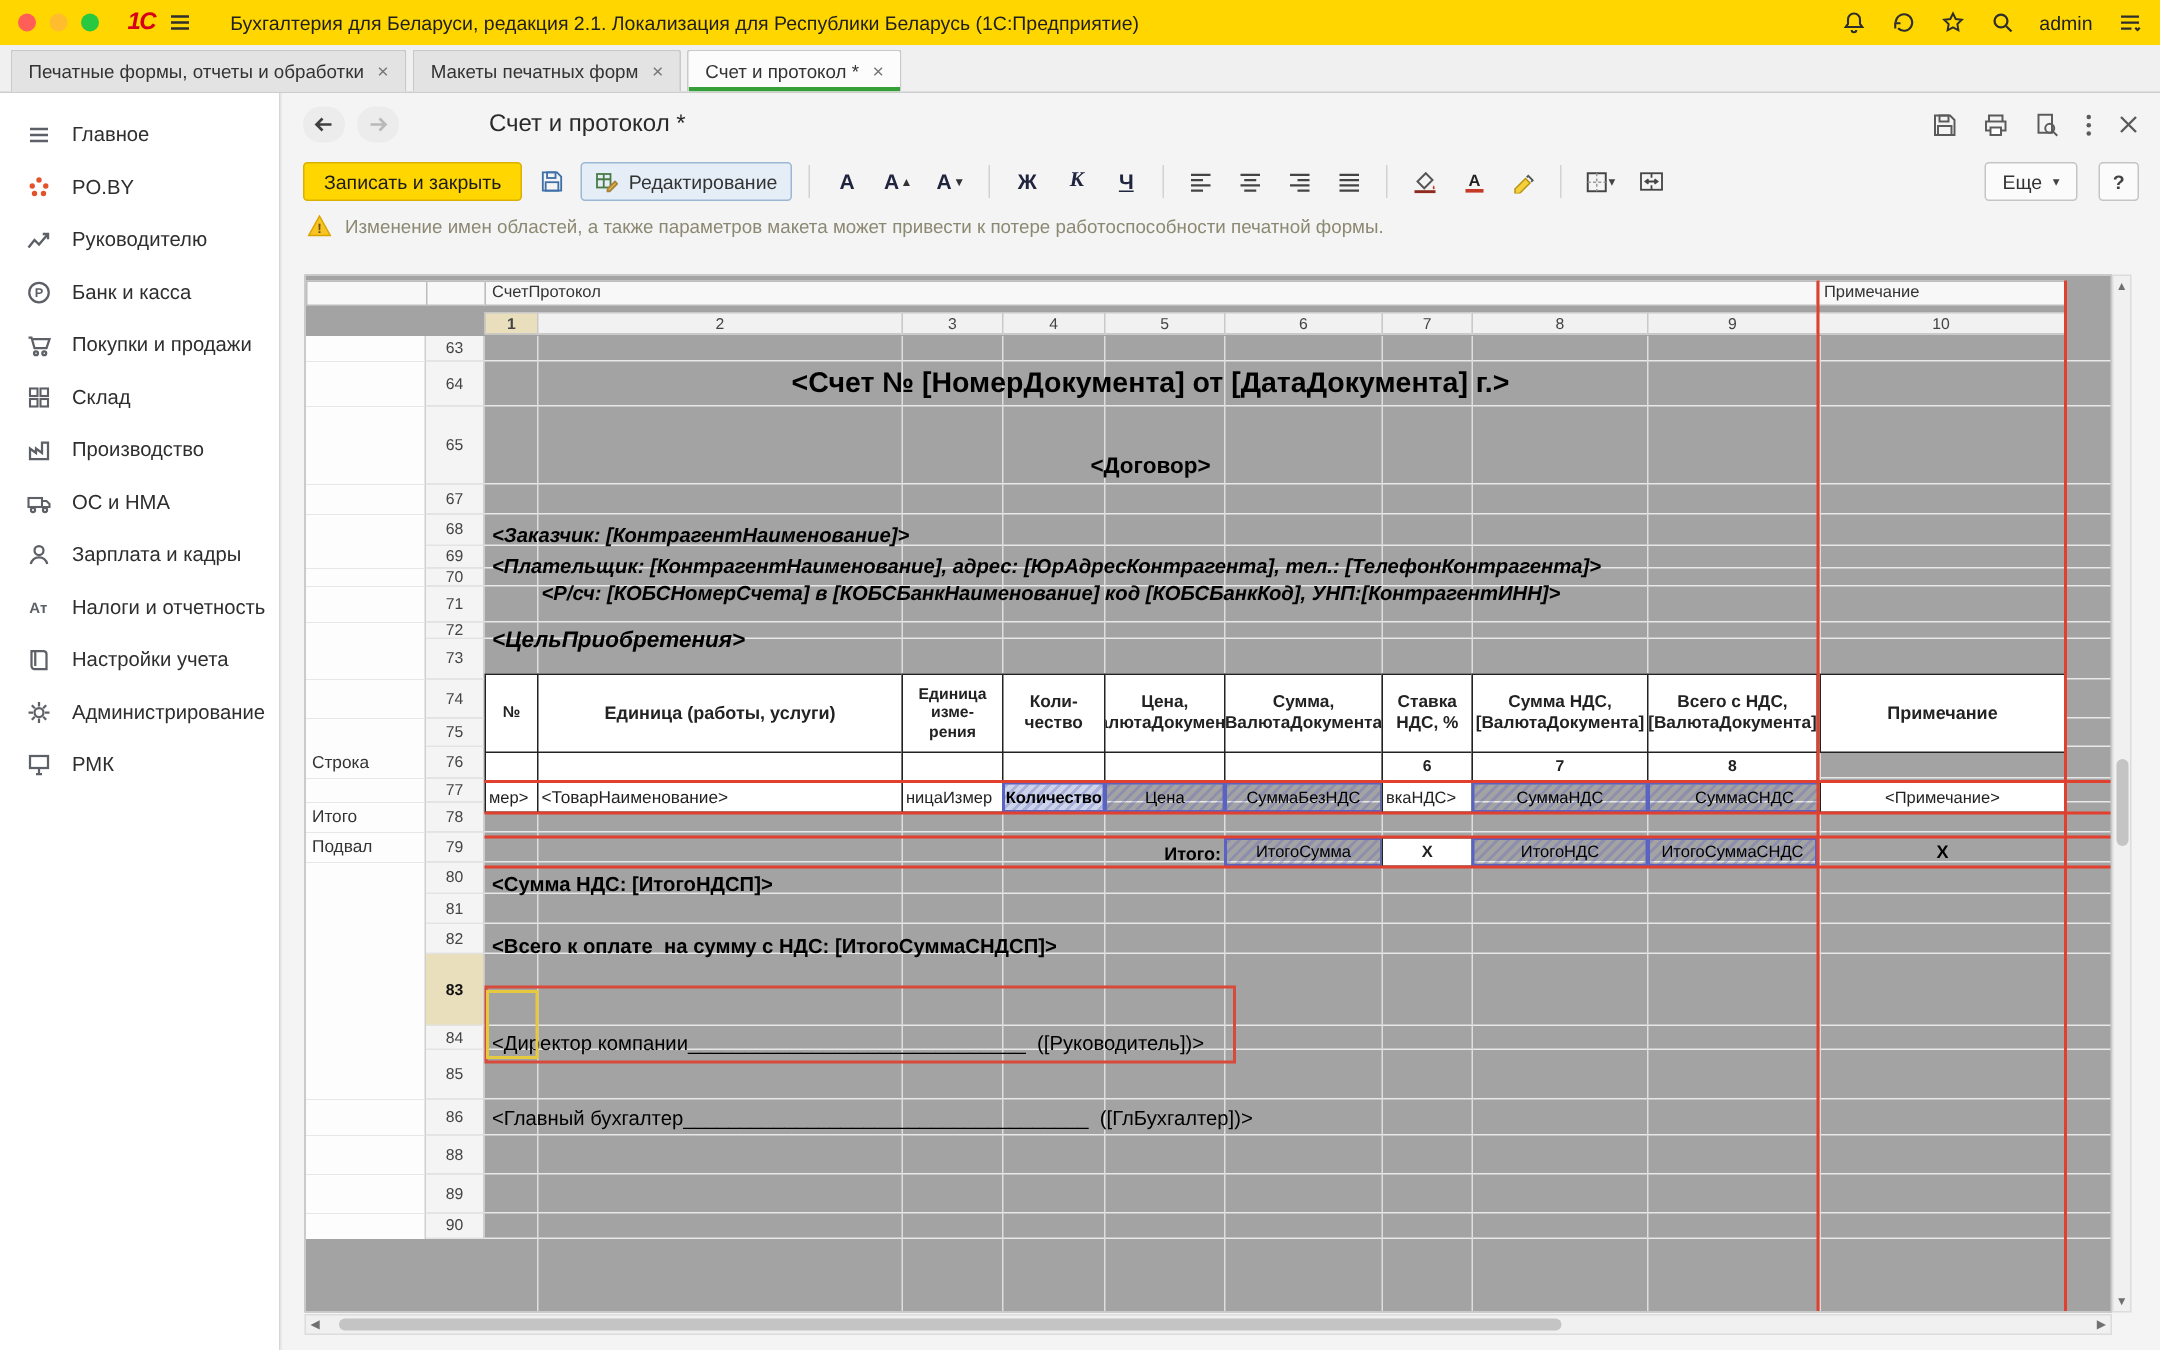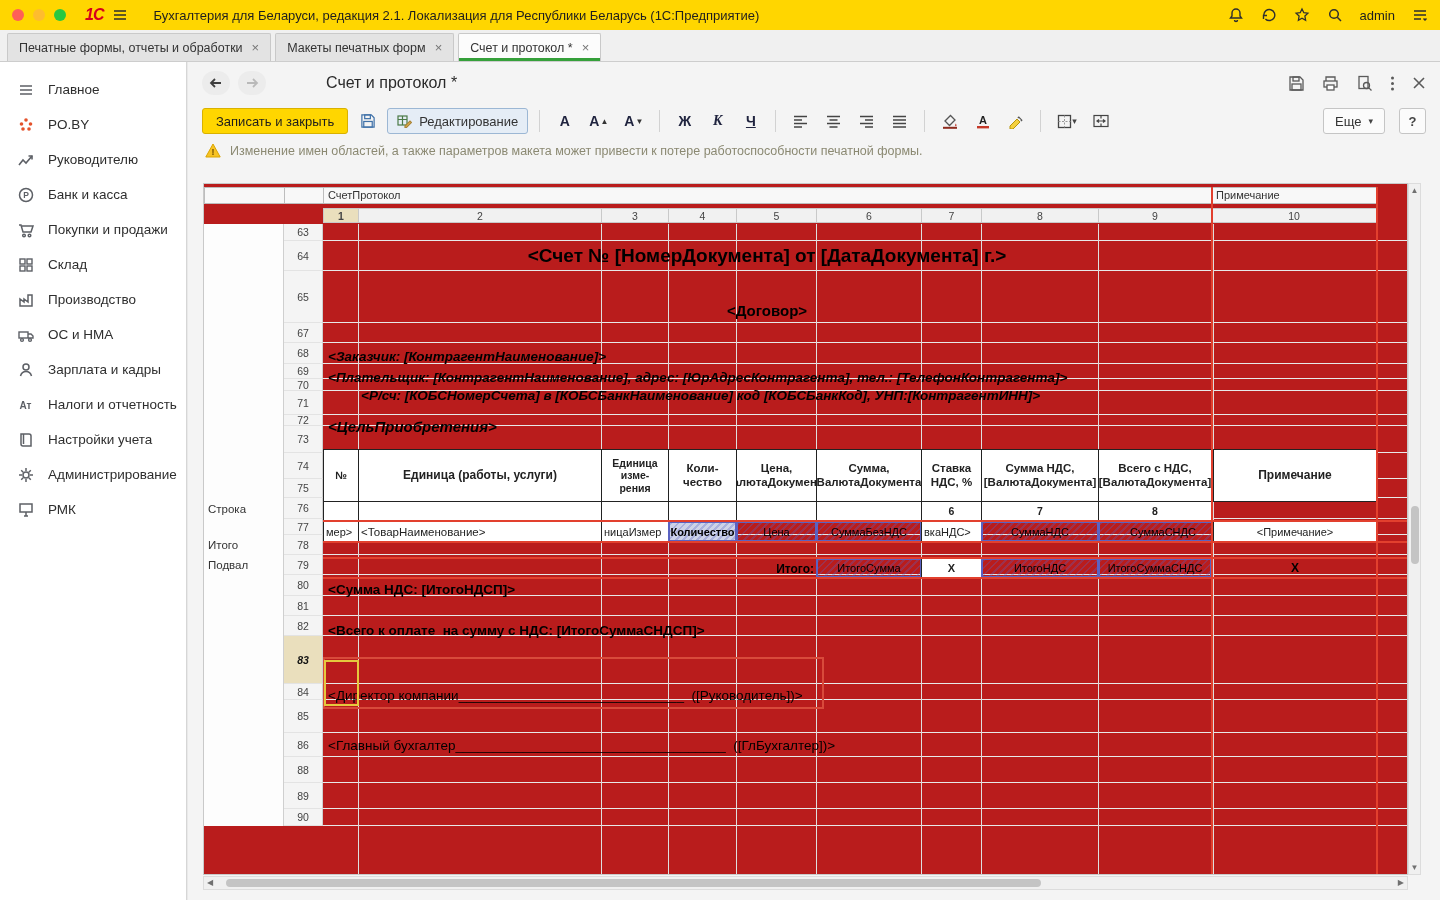--- a/index.html
+++ b/index.html
@@ -45,30 +45,30 @@
   .letter.un { text-decoration:underline; }
   .szmark { font-size:8px; color:#333; margin-left:1px; }
   .right-grp { margin-left:auto; display:flex; align-items:center; gap:14px; }
   .btn-more { height:26px; padding:0 11px; border:1px solid #c5c5c5; background:#fbfbfb; border-radius:3px; display:flex; align-items:center; gap:7px; font-size:13px; color:#333; }
   .caret { font-size:9px; color:#444; }
   .btn-help { width:27px; height:26px; border:1px solid #c5c5c5; background:#fbfbfb; border-radius:3px; display:flex; align-items:center; justify-content:center; font-weight:bold; color:#444; }
 
   .warnrow { position:absolute; top:81px; left:17px; display:flex; align-items:center; gap:9px; font-size:12.5px; color:#8b8972; }
 
   
-  .sheet { position:absolute; left:15px; top:121px; width:1205px; height:692px; background:#b91c1c; border:1px solid #c9c9c9; overflow:hidden; }
+  .sheet { position:absolute; left:15px; top:121px; width:1205px; height:692px; background:#a3a3a3; border:1px solid #c9c9c9; overflow:hidden; }
   .gh { position:absolute; top:3px; height:17px; border:1px solid #bdbdbd; background:#f8f8f8; font-size:11px; color:#333; padding:1px 4px; overflow:hidden; white-space:nowrap; }
   .colcell { position:absolute; top:24px; height:15px; background:#f1f1f1; border:1px solid #c9c9c9; font-size:10.5px; color:#444; display:flex; align-items:center; justify-content:center; }
   .colcell.sel { font-weight:bold; background:#eadfbd; }
   .rows { position:absolute; left:0; top:40px; width:1205px; height:652px; display:flex; flex-direction:column; }
   .rowswrap { position:absolute; left:0; top:40px; width:1205px; height:652px; }
   .row { display:flex; }
   .ac { width:80px; border-right:1px solid #cfcfcf; font-size:11.5px; color:#333; padding-left:4px; display:flex; align-items:center; background:#fdfdfd; }
   .nc { width:39px; background:#f4f4f4; border-right:1px solid #cfcfcf; border-bottom:1px solid #e3e3e3; font-size:10.5px; color:#444; display:flex; align-items:center; justify-content:center; }
-  .nc.sel { font-weight:bold; background:#eadfbd; color:#111;font-style:italic; }
+  .nc.sel { font-weight:bold; background:#eadfbd; color:#111; }
   .rb { flex:1; border-bottom:1px solid #e8e8e8; }
   .vl { position:absolute; top:0; bottom:0; width:1px; background:#dedede; z-index:1; }
   .ov { position:absolute; left:0; top:0; width:100%; height:100%; z-index:2; }
   .txt { position:absolute; white-space:pre; font-size:13.5px; color:#000; display:flex; align-items:center; }
   .txt.b { font-weight:bold; }
   .txt.bi { font-weight:bold; font-style:italic; }
   .tc { justify-content:center; text-align:center; }
   .hcell { position:absolute; top:225px; height:53px; border:1px solid #222; background:#fff; display:flex; align-items:center; justify-content:center; text-align:center; font-weight:bold; font-size:10.5px; line-height:1.15; white-space:pre-line; overflow:hidden; }
   .ncell { position:absolute; top:278px; height:19px; border:1px solid #222; border-top:none; background:#fff; display:flex; align-items:center; justify-content:center; font-size:10.5px; font-weight:bold; }
   .pcell { position:absolute; border:1px solid #222; background:#fff; font-size:11px; display:flex; align-items:center; overflow:hidden; padding:0 2px; white-space:nowrap; }

